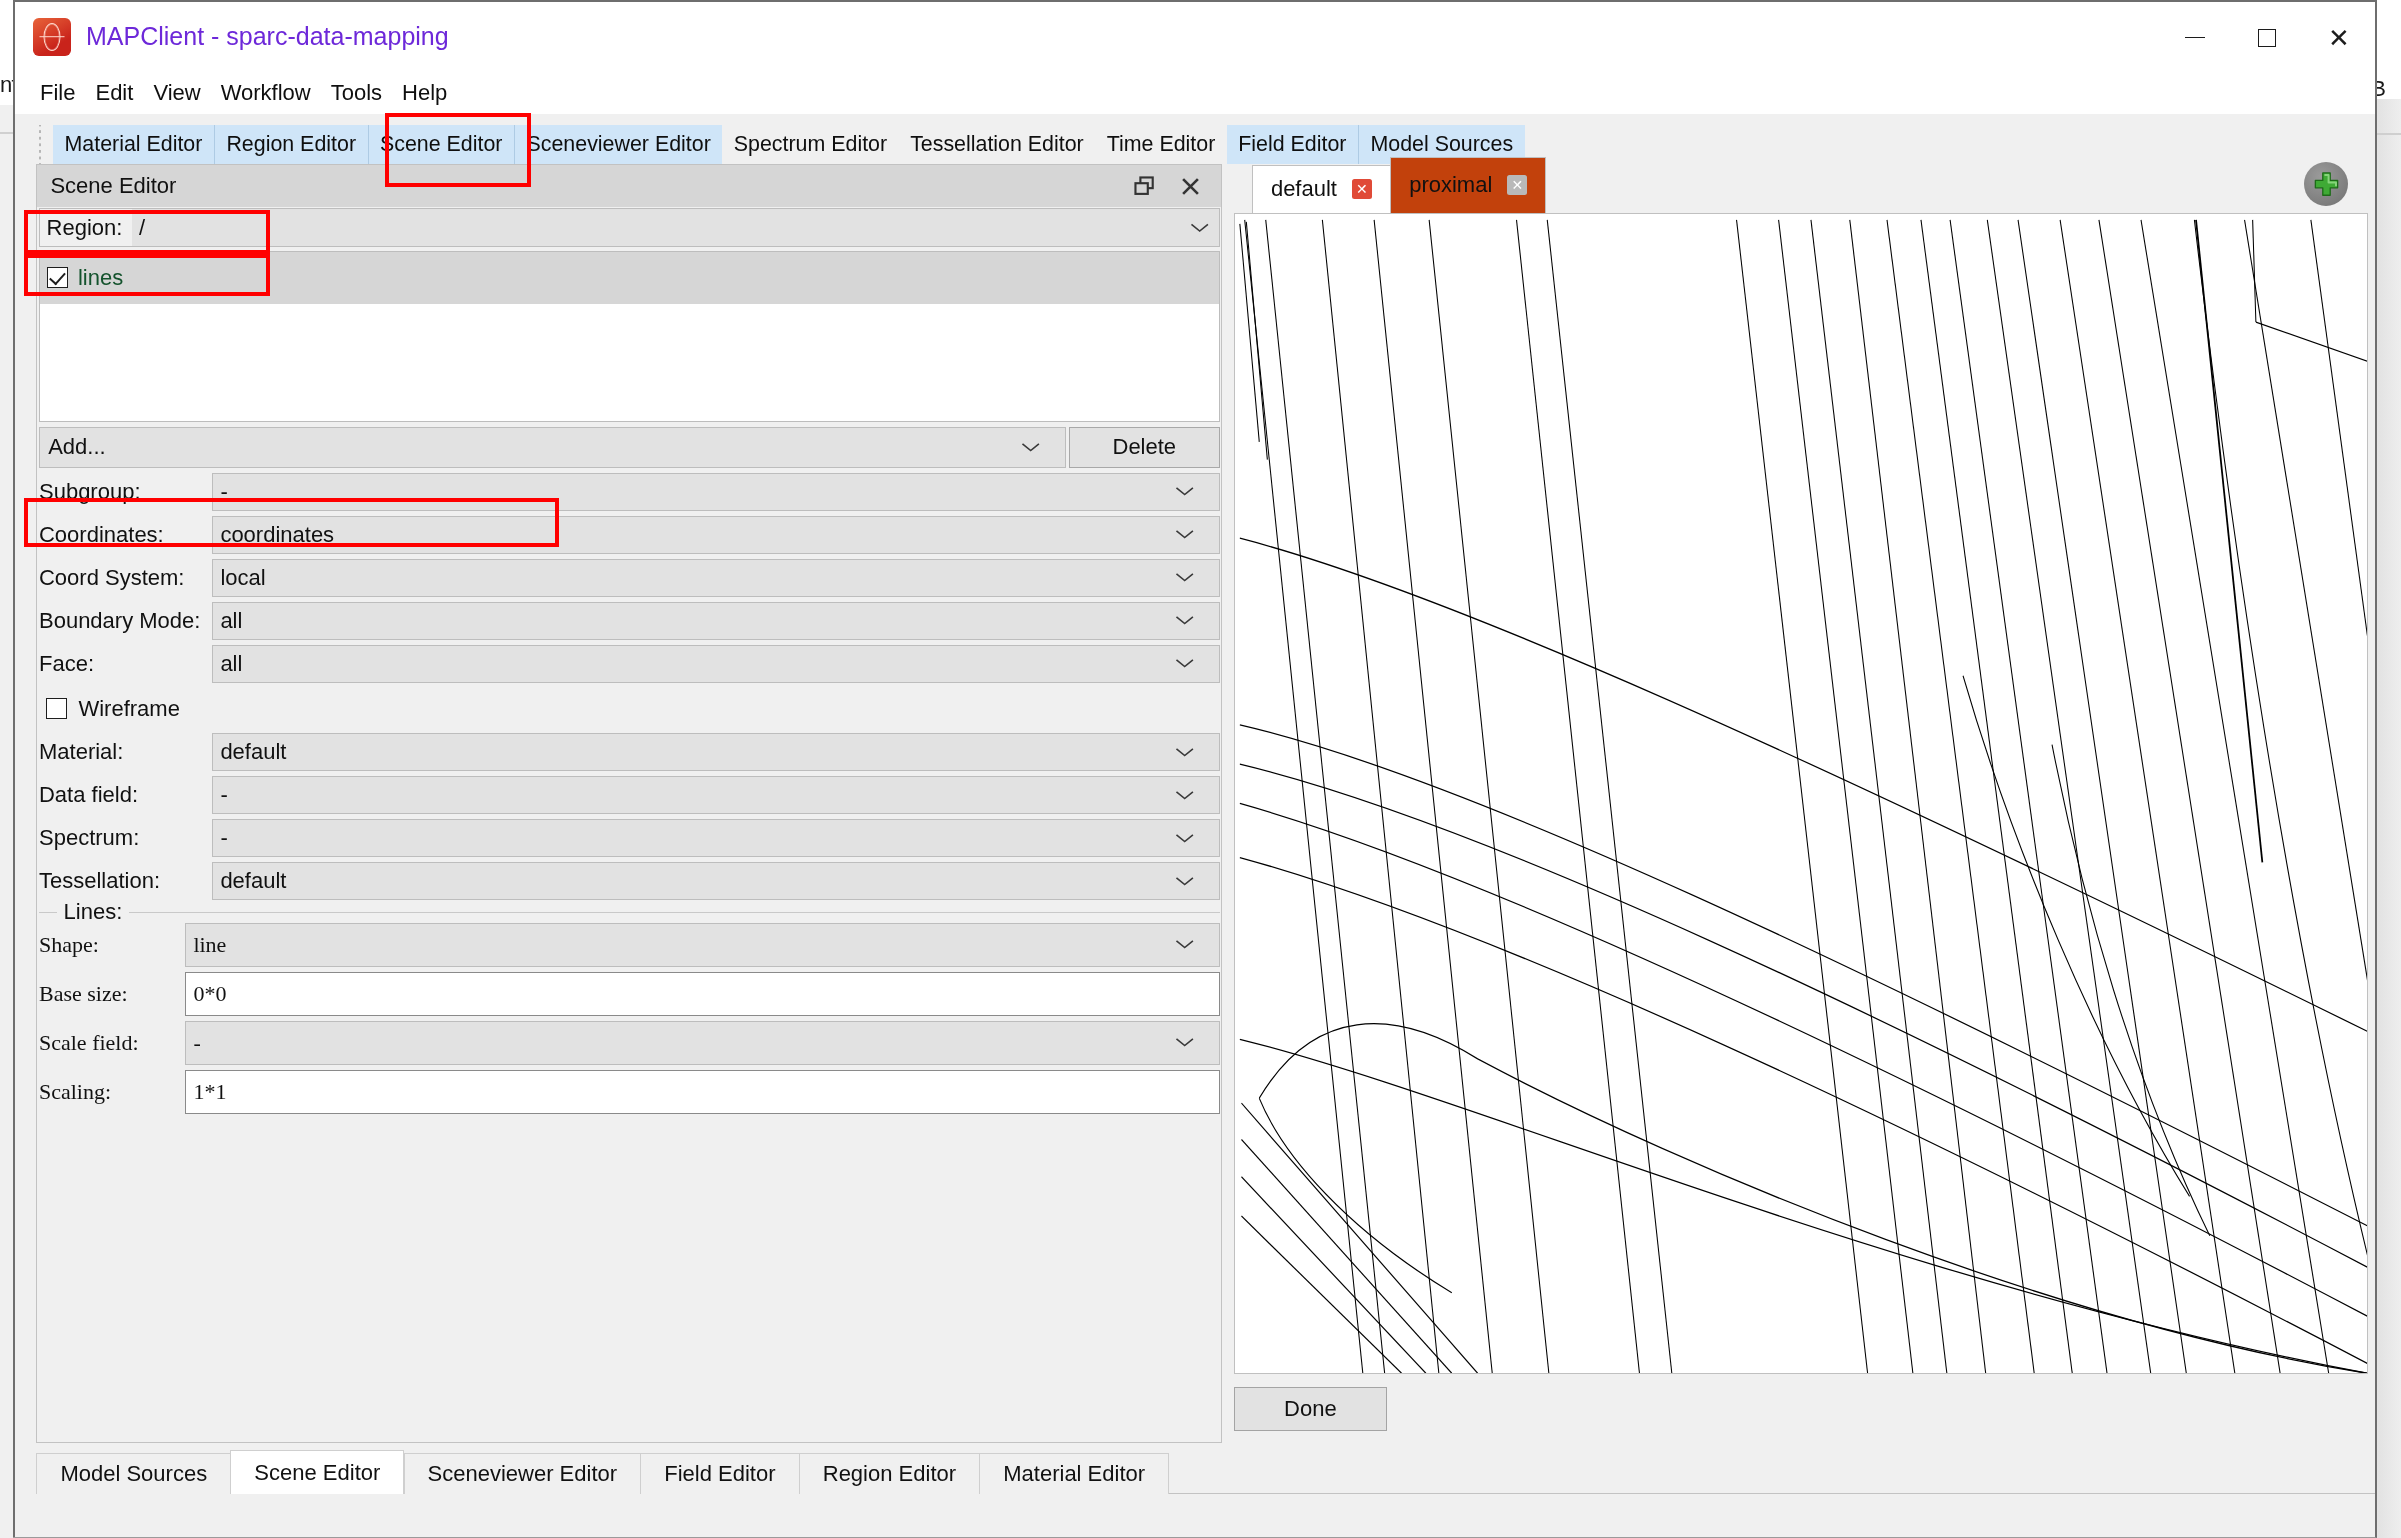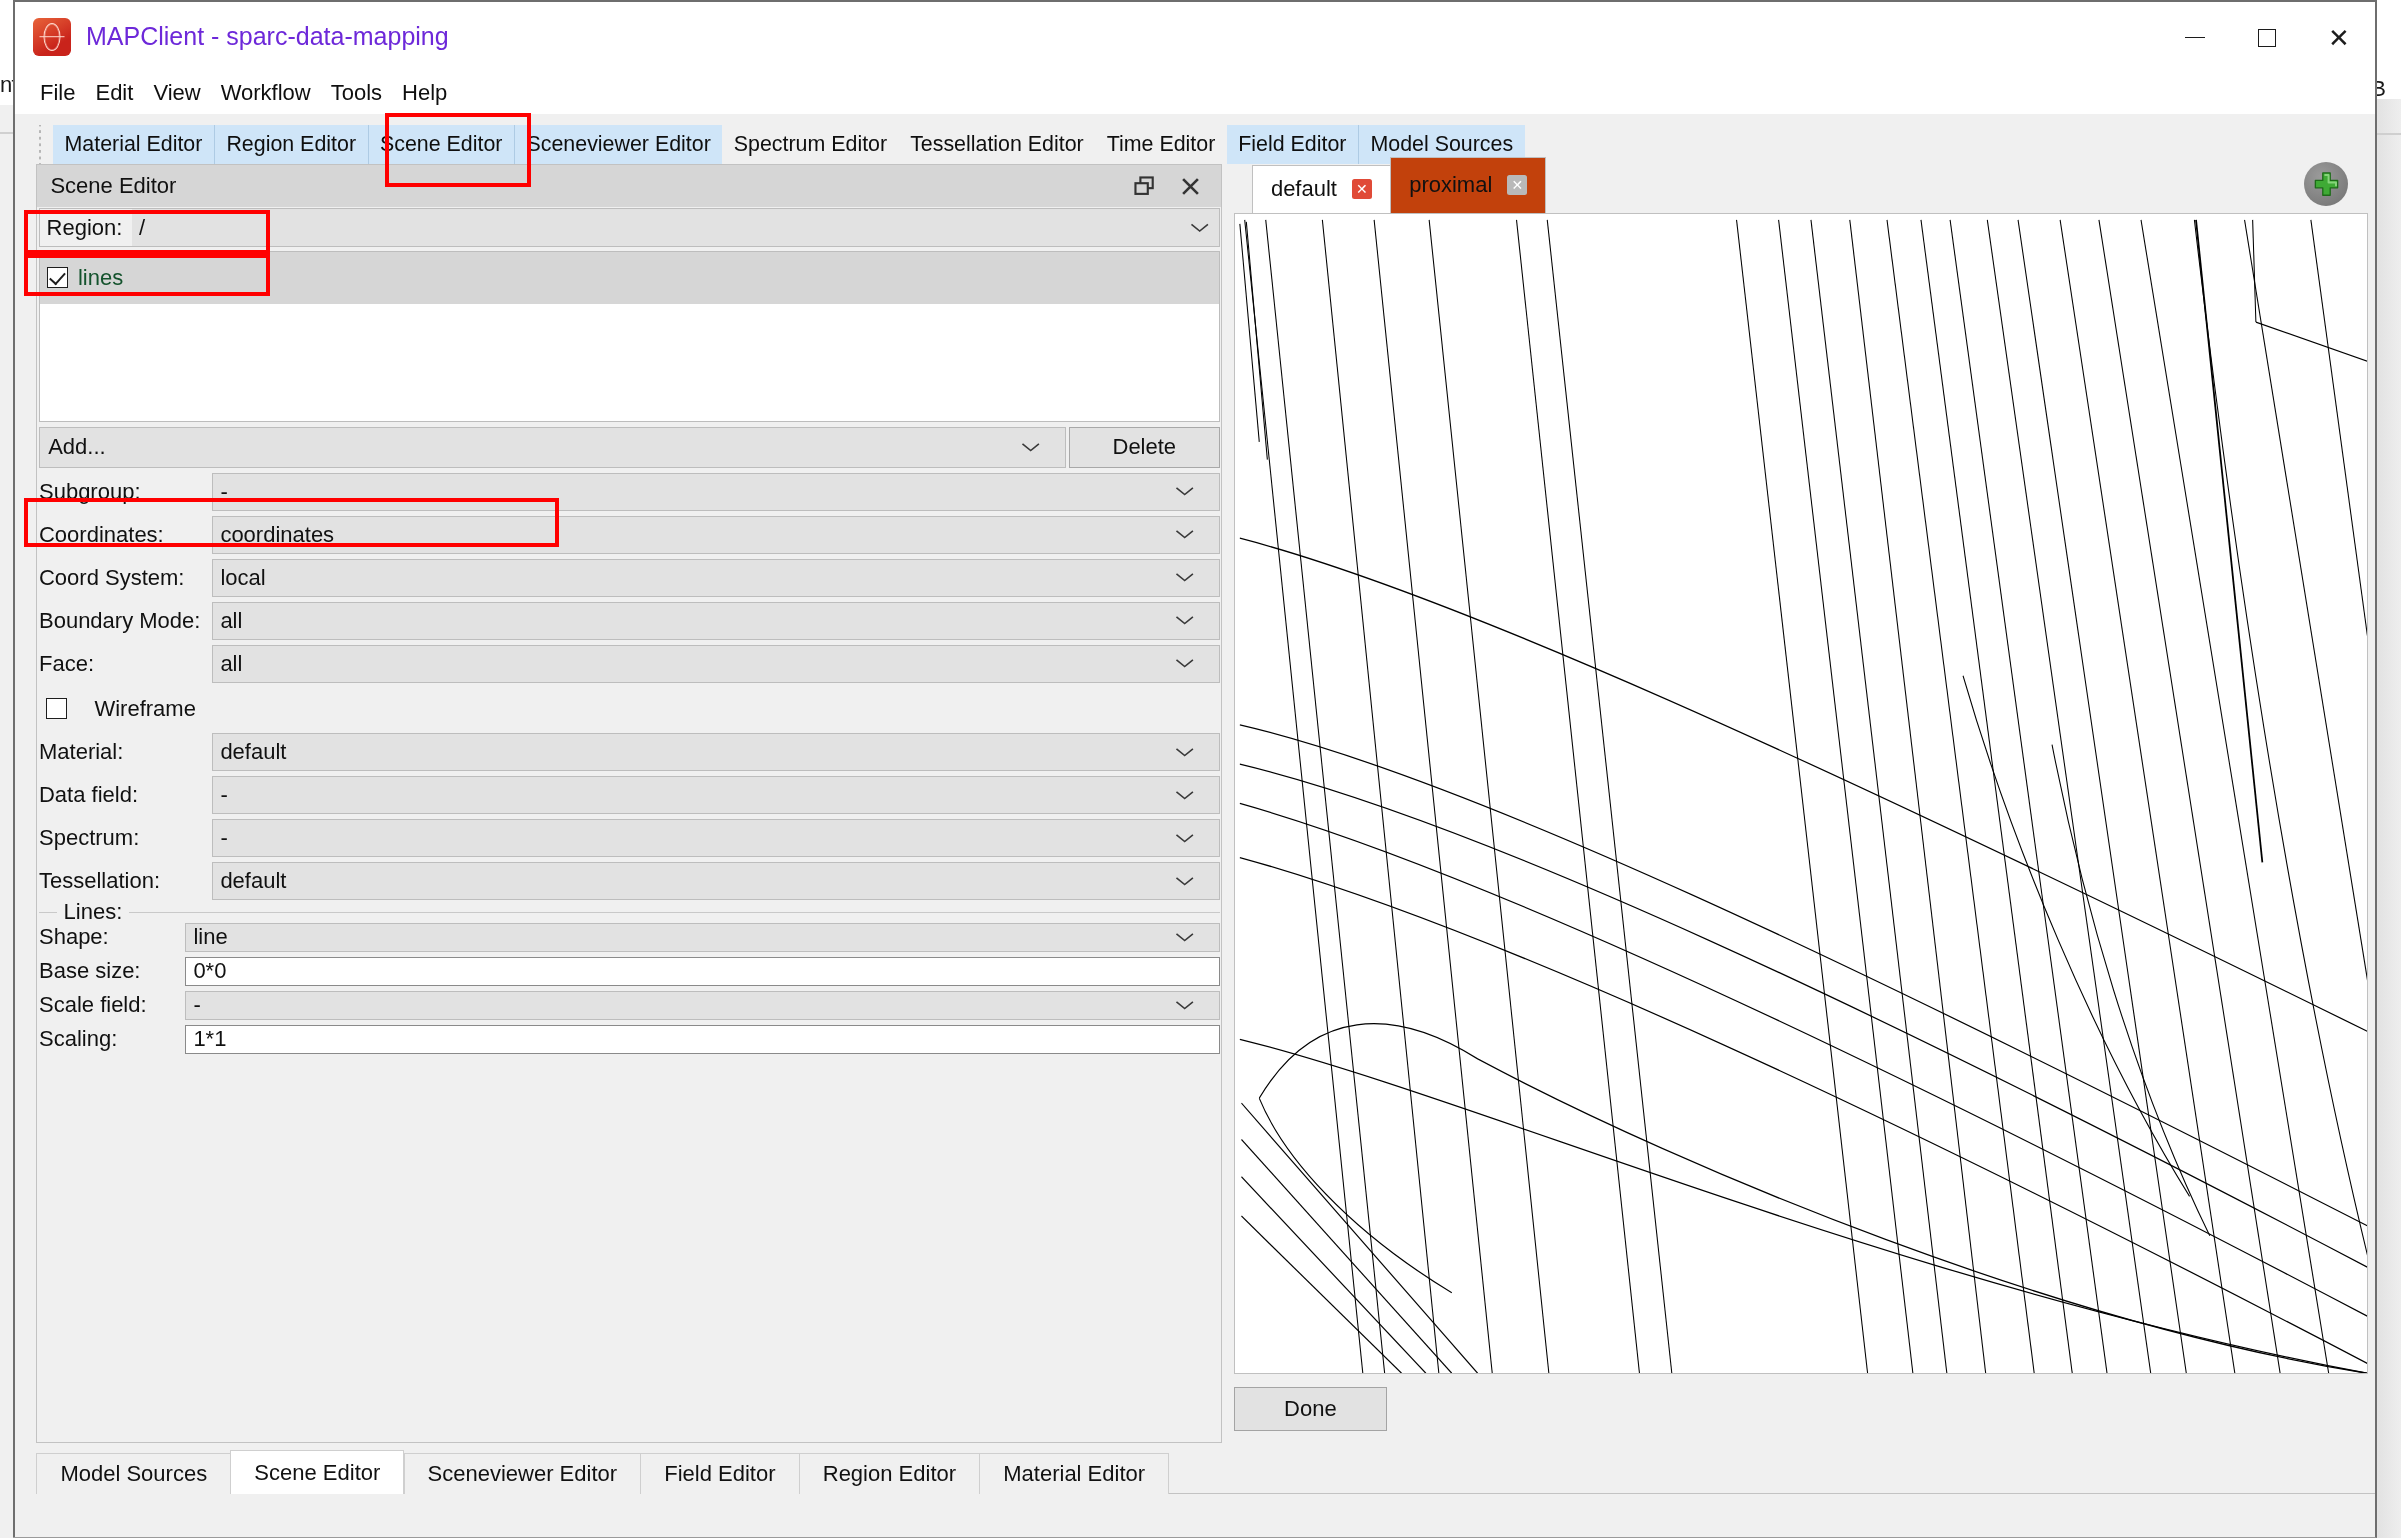--- a/index.html
+++ b/index.html
@@ -229,35 +229,35 @@
     display: flex; align-items: center; position: relative;
     font-size: 22px; color: #111; padding-left: 7.4px;
   }
   .prop-combo .chev { position: absolute; right: 11.5px; top: 50%; transform: translateY(-50%); }
   .prop-input {
     flex: 1 1 auto; background: #ffffff; border: 0.8px solid #8a8a8a;
     display: flex; align-items: center;
     font-size: 22px; color: #111; padding-left: 7.4px;
   }
 
-  .check-row { display: flex; align-items: center; height: 39px; flex: 0 0 39px; margin: 6.6px 1.6px 0 8.2px; gap: 16px; }
+  .check-row { display: flex; align-items: center; height: 39px; flex: 0 0 39px; margin: 6.6px 1.6px 0 8.2px; }
   .check-row .cbx { margin-right: 11.5px; }
   .check-row span.lbl { font-size: 22px; color: #111; }
 
   
   #lines-group {
     margin: 11.5px 1.6px 0 1.6px; position: relative;
     border-top: 0.8px solid #c9c9c9;
     padding-top: 5px;
   }
   #lines-group-title {
     position: absolute; top: -14px; left: 18px; background: #f0f0f0;
     padding: 0 6.6px; font-size: 22px; color: #111;
   }
-  .lines-row { display: flex; align-items: stretch; height: 29px; margin: 5px 0 0 0; }
+  .lines-row { display: flex; align-items: stretch; height: 44px; margin: 5px 0 0 0; font-family: Liberation Serif, serif; }
   .lines-label { width: 146px; flex: 0 0 146px; font-size: 22px; color: #111; display:flex; align-items:center; }
 
   .chev { width: 21.4px; height: 11.5px; display:block; }
 
   
   #viewer-pane {
     flex: 1 1 auto; display: flex; flex-direction: column;
     background: #f0f0f0; position: relative;
     margin-left: 11.5px; margin-right: 6.6px;
   }

